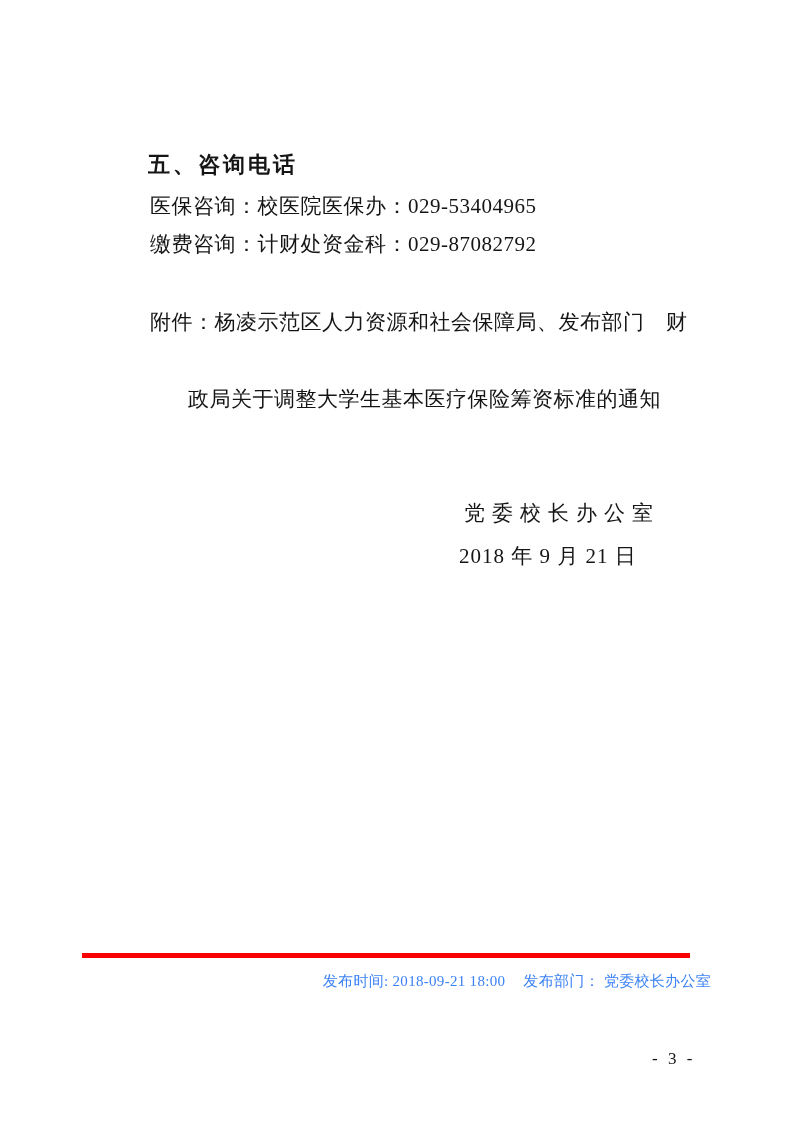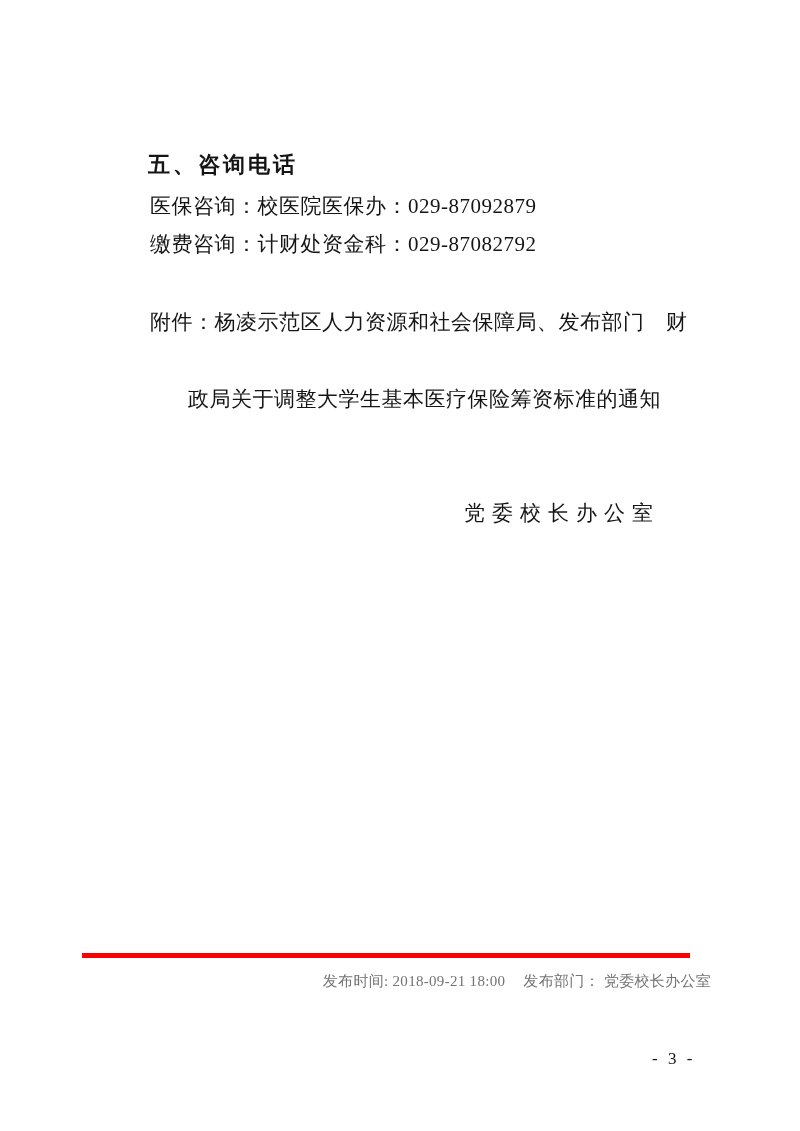--- a/index.html
+++ b/index.html
@@ -60,51 +60,52 @@
     height: 5px;
     background: #fa0000;
   }
   .publish-info {
     position: absolute;
     top: 972px;
     right: 89px;
     font-size: 15px;
     letter-spacing: 0.3px;
     white-space: nowrap;
-    color: #737373;
+    color: #3b82f6;
   }
   .publish-info .dept-label {
     margin-left: 14px;
   }
   .page-number {
     position: absolute;
     left: 652px;
     top: 1049px;
     font-size: 17px;
     letter-spacing: 3px;
     white-space: nowrap;
   }
 </style>
 </head>
 <body>
 
 <div class="page">
 
   <div class="section-heading">五、咨询电话</div>
 
-  <div class="body-line contact-line-1">医保咨询：校医院医保办：029-87092879</div>
+  <div class="body-line contact-line-1">医保咨询：校医院医保办：029-53404965</div>
 
   <div class="body-line contact-line-2">缴费咨询：计财处资金科：029-87082792</div>
 
   <div class="body-line attachment-line-1">附件：杨凌示范区人力资源和社会保障局、发布部门　财</div>
 
   <div class="body-line attachment-line-2">政局关于调整大学生基本医疗保险筹资标准的通知</div>
 
   <div class="signature-dept">党委校长办公室</div>
 
+  <div class="signature-date">2018 年 9 月 21 日</div>
 
   <div class="footer-divider" style="background: rgb(250, 0, 0);"></div>
 
   <div class="publish-info">
     <span>发布时间:</span>
     <span>2018-09-21 18:00</span>
     <span class="dept-label">发布部门：</span>
     <span>党委校长办公室</span>
   </div>
 

